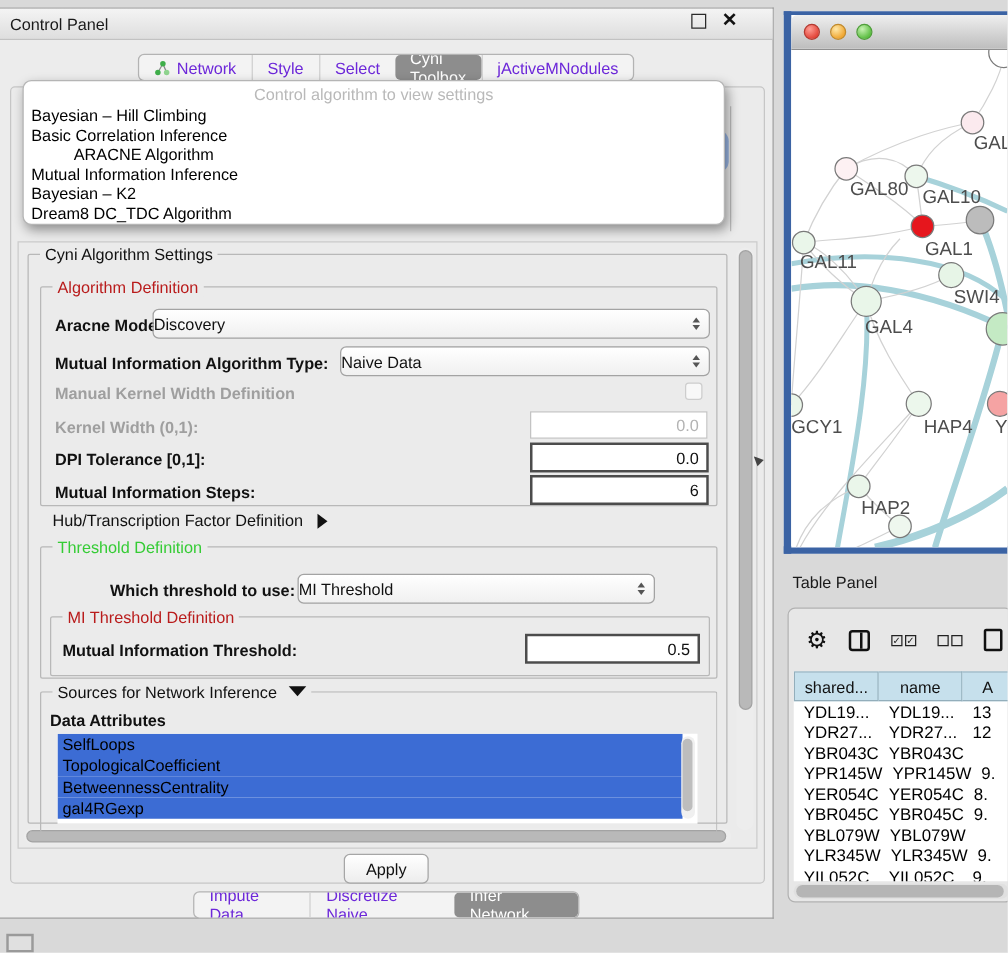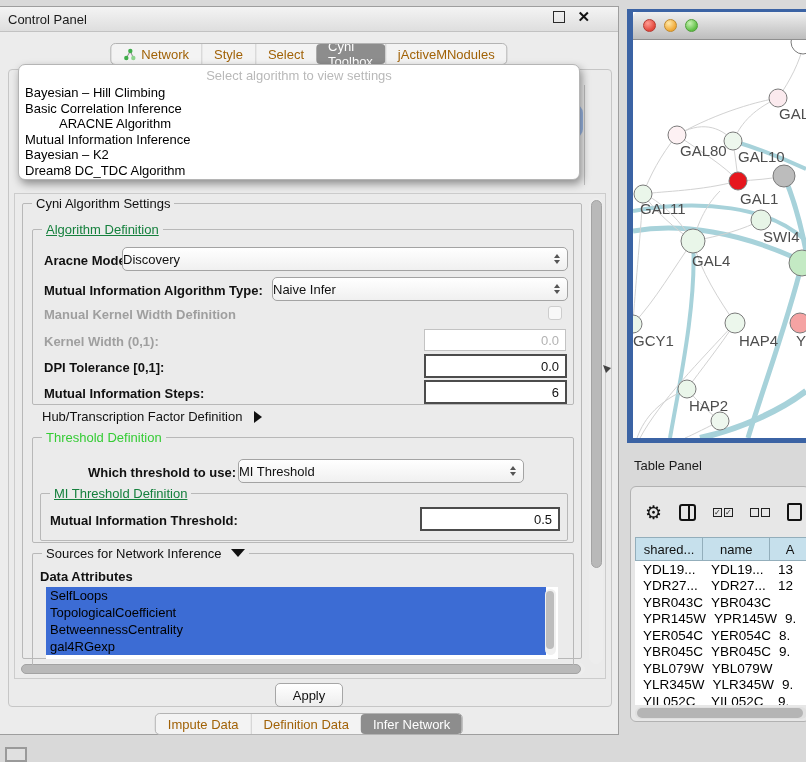--- a/index.html
+++ b/index.html
@@ -13,21 +13,21 @@
   #cp-titlebar{left:0;top:0;width:100%;height:24px;background:linear-gradient(#f4f4f4,#dedede);
     border-bottom:1px solid #c2c2c2;display:flex;align-items:center;}
   #cp-title{padding-left:8px;color:#1a1a1a;}
   #cp-buttons{position:absolute;right:28px;top:4px;display:flex;gap:12px;align-items:center;}
   .float-glyph{width:10px;height:10px;border:1.5px solid #2a2a2a;display:inline-block;}
   .close-glyph{font-weight:bold;font-size:15px;color:#111;line-height:12px;}
 
   
   .tabstrip{display:flex;align-items:stretch;background:#f3f3f3;border:1px solid #b3b3b3;
     border-radius:5px;height:22px;box-sizing:border-box;overflow:hidden;}
-  .tab{display:flex;align-items:center;padding:0 12px;color:#a16207;position:relative;}
+  .tab{display:flex;align-items:center;padding:0 12px;color:#6d28d9;position:relative;}
   .tab + .tab{border-left:1px solid #cfcfcf;}
   .tab.selected{background:#8d8d8d;color:#fff;border-left:none;border-radius:4px;}
   #top-tabs{position:absolute;left:50%;top:36px;transform:translateX(-50%);}
   #bottom-tabs{position:absolute;left:50%;top:706px;transform:translateX(-50%);}
   .net-icon{display:inline-block;margin-right:5px;width:13px;height:13px;}
 
   
   #cp-content{left:8px;top:62px;width:604px;height:638px;background:#ebebeb;
     border:1px solid #c6c6c6;border-radius:4px;box-sizing:border-box;}
 
@@ -49,21 +49,21 @@
   .vscroll{position:absolute;right:2px;top:4px;width:14px;height:466px;background:#ededed;border-radius:7px;}
   .vscroll .thumb{position:absolute;left:1.5px;top:2px;width:11px;height:368px;background:#b9b9b9;
     border:1px solid #a3a3a3;border-radius:6px;box-sizing:border-box;}
   .hscroll{position:absolute;left:4px;bottom:3px;width:566px;height:12px;background:#ededed;border-radius:6px;}
   .hscroll .thumb{position:absolute;left:2px;top:1px;width:560px;height:10px;background:#b9b9b9;
     border:1px solid #a3a3a3;border-radius:5px;box-sizing:border-box;}
 
   
   .group{position:absolute;border:1px solid #b8b8b8;border-radius:2px;}
   .group-title{position:absolute;top:-8px;left:9px;background:#ebebeb;padding:0 4px;line-height:15px;}
-  .t-blue{color:#15803d;text-decoration:underline;}
+  .t-blue{color:#b91c1c;}
   .t-green{color:#35cc35;}
 
   .lbl{position:absolute;color:#111;}
   .b{font-weight:bold;}
   .dis{color:#9f9f9f;}
 
   .combo{position:absolute;background:linear-gradient(#ffffff,#f0f0f0);border:1px solid #a3a3a3;
     border-radius:5px;box-sizing:border-box;display:flex;align-items:center;}
   .spin{position:absolute;right:7px;top:50%;transform:translateY(-50%);display:flex;flex-direction:column;gap:2px;}
   .spin i{display:block;width:0;height:0;border-left:3.5px solid transparent;border-right:3.5px solid transparent;}
@@ -171,21 +171,21 @@
 
   <div class="abs" id="frag-vline"></div>
   <div class="abs" id="combo-fragment">
     <span class="spin">
         <i class="up"></i>
         <i class="dn"></i>
       </span>
   </div>
 
   <div class="abs" id="algo-popup">
-    <div id="algo-placeholder">Select algorithm to view settings</div>
+    <div id="algo-placeholder">Control algorithm to view settings</div>
     <div id="algo-options">
         <div class="algo-item">Bayesian – Hill Climbing</div>
         <div class="algo-item">Basic Correlation Inference</div>
         <div class="algo-item current">ARACNE Algorithm</div>
         <div class="algo-item">Mutual Information Inference</div>
         <div class="algo-item">Bayesian – K2</div>
         <div class="algo-item">Dream8 DC_TDC Algorithm</div>
       </div>
   </div>
 
@@ -210,21 +210,21 @@
   <div class="combo" style="left:122px;top:240px;width:446px;height:24px;">
     <span>Discovery</span>
     <span class="spin">
         <i class="up"></i>
         <i class="dn"></i>
       </span>
   </div>
 
   <span class="lbl b" style="left:44px;top:276px;">Mutual Information Algorithm Type:</span>
   <div class="combo" style="left:272px;top:270px;width:296px;height:24px;">
-    <span>Naive Infer</span>
+    <span>Naive Data</span>
     <span class="spin">
         <i class="up"></i>
         <i class="dn"></i>
       </span>
   </div>
 
   <span class="lbl b dis" style="left:44px;top:300px;">Manual Kernel Width Definition</span>
   <span class="checkbox" style="left:548px;top:299px;"></span>
 
   <span class="lbl b dis" style="left:44px;top:327px;">Kernel Width (0,1):</span>
@@ -289,21 +289,21 @@
 
   <div class="abs" id="apply-btn">
     <span>Apply</span>
   </div>
 
   <div class="tabstrip" id="bottom-tabs">
       <div class="tab">
         <span>Impute Data</span>
       </div>
       <div class="tab">
-        <span>Definition Data</span>
+        <span>Discretize Naive</span>
       </div>
       <div class="tab selected">
         <span>Infer Network</span>
       </div>
     </div>
 </div>
 
 <div class="abs" id="net-window">
   <div id="net-titlebar">
     <span class="light red"></span>

